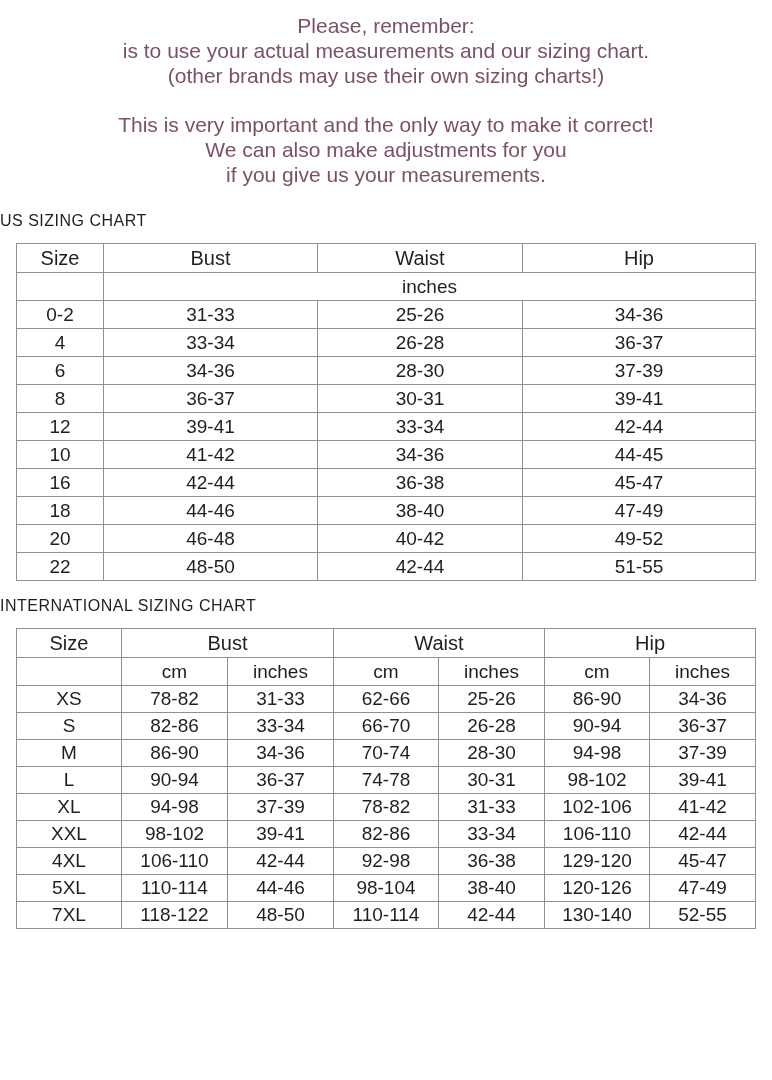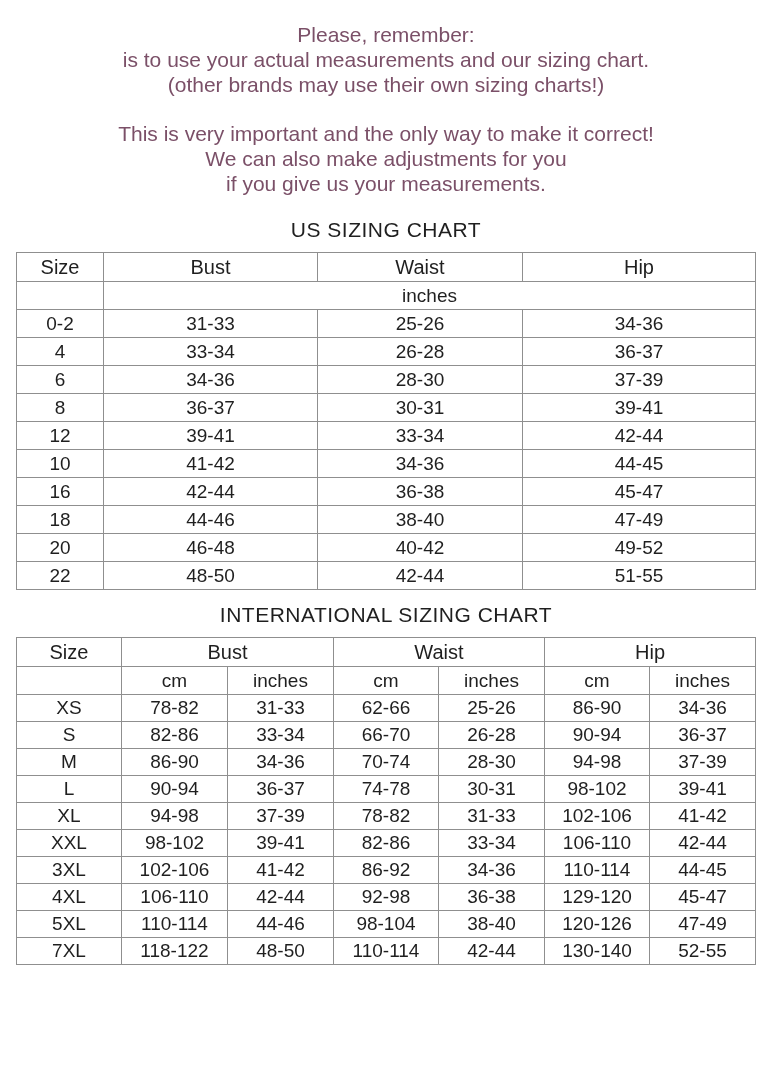--- a/index.html
+++ b/index.html
@@ -12,31 +12,31 @@
   html,body{margin:0;padding:0;}
   body{
     width:772px;height:1080px;
     background:var(--bg);
     font-family:"Liberation Sans", sans-serif;
     font-weight:300;
     color:var(--table-text);
     overflow:hidden;
   }
   .intro{
-    padding-top:22px;
+    padding-top:13px;
     text-align:center;
     color:var(--intro-color);
     font-size:21px;
     line-height:25px;
   }
   .intro p{margin:0;}
   .intro p + p{margin-top:24px;}
   .chart-title{
-    text-align:center;
-    font-size:21px;
+    text-align:left;
+    font-size:16px;
     line-height:22px;
     color:var(--table-text);
     letter-spacing:0.5px;
   }
   .chart-title.us{margin-top:23px;margin-bottom:1px;}
   .chart-title.intl{margin-top:14px;margin-bottom:1px;}
   table{
     width:739px;
     margin:11px auto;
     border-collapse:collapse;
@@ -242,29 +242,20 @@
         <tr>
           <td>XXL</td>
           <td>98-102</td>
           <td>39-41</td>
           <td>82-86</td>
           <td>33-34</td>
           <td>106-110</td>
           <td>42-44</td>
         </tr>
         <tr>
-          <td>3XL</td>
-          <td>102-106</td>
-          <td>41-42</td>
-          <td>86-92</td>
-          <td>34-36</td>
-          <td>110-114</td>
-          <td>44-45</td>
-        </tr>
-        <tr>
           <td>4XL</td>
           <td>106-110</td>
           <td>42-44</td>
           <td>92-98</td>
           <td>36-38</td>
           <td>129-120</td>
           <td>45-47</td>
         </tr>
         <tr>
           <td>5XL</td>

